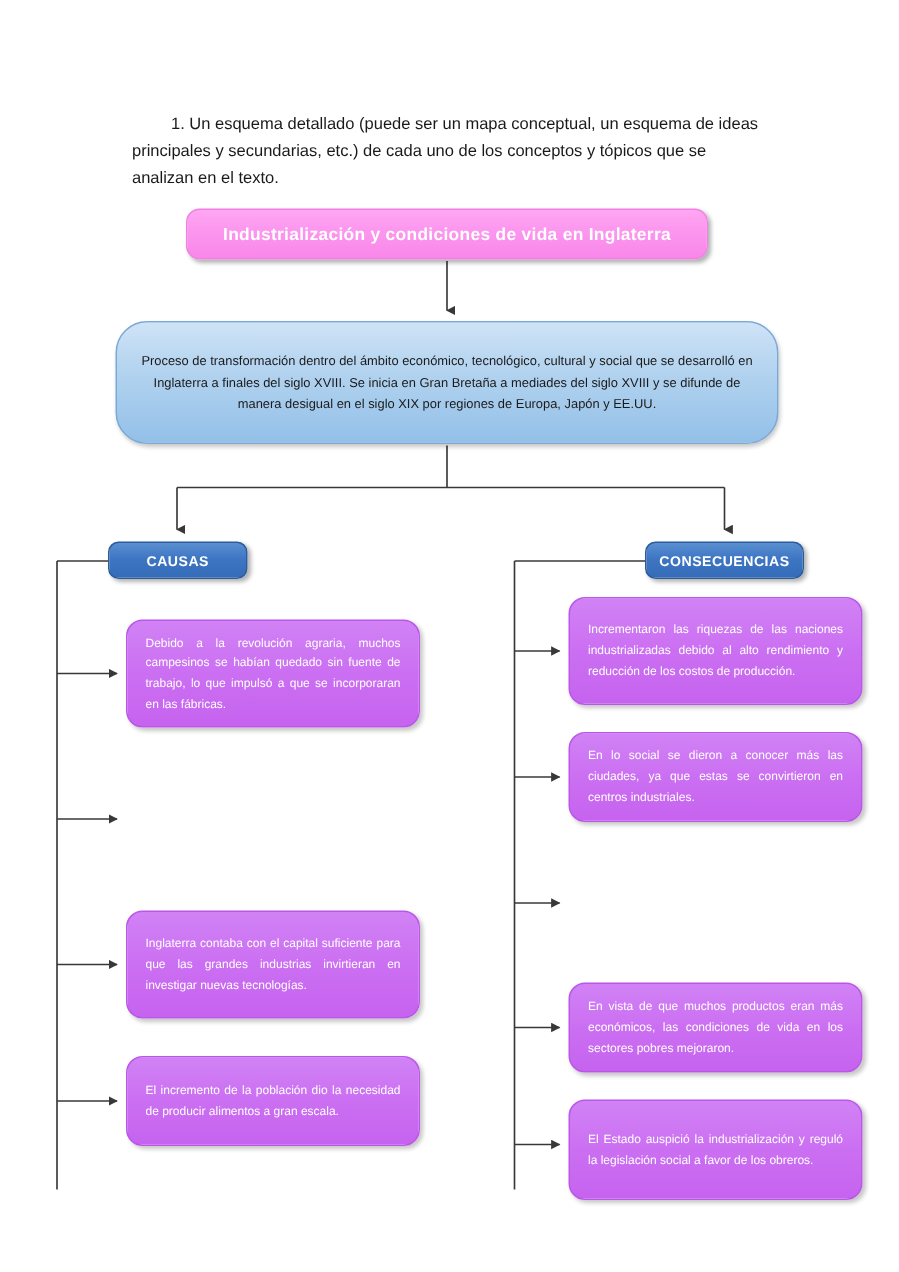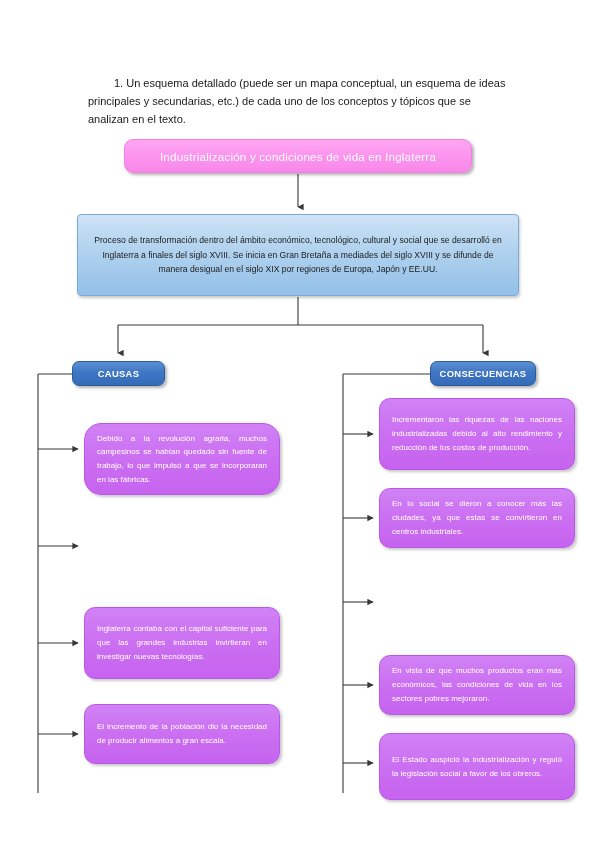--- a/index.html
+++ b/index.html
@@ -62,34 +62,34 @@
     border: 1px solid #f07fe2;
     border-radius: 9px;
     box-shadow: 2px 2px 3px rgba(0,0,0,0.30);
     display: flex;
     align-items: center;
     justify-content: center;
   }
   #node-title .node-text {
     color: #ffffff;
     font-size: 11.6px;
-    font-weight: normal;
+    font-weight: bold;
     letter-spacing: 0.2px;
     text-align: center;
   }
 
   
   #node-definition {
     left: 77px;
     top: 214px;
     width: 442px;
     height: 82px;
     background: linear-gradient(180deg,#cfe3f7 0%, #b6d5f0 35%, #93c0e8 100%);
     border: 1px solid #7ba9d6;
-    border-radius: 4px;
+    border-radius: 21px;
     box-shadow: 1px 2px 3px rgba(0,0,0,0.22);
     display: flex;
     align-items: center;
     justify-content: center;
     padding: 6px 16px;
   }
   #node-definition .node-text {
     color: #1b1b1b;
     font-size: 8.6px;
     line-height: 1.72;
@@ -140,21 +140,21 @@
     font-size: 8.0px;
     line-height: 1.72;
     text-align: justify;
     text-align-last: left;
     width: 100%;
   }
 
   .col-left  { left: 84px;  width: 196px; }
   .col-right { left: 379px; width: 196px; }
 
-  #cause-0 { top: 423px; height: 72px; border-radius: 17px; }
+  #cause-0 { top: 413px; height: 72px; }
   #cause-1 { top: 510px; height: 72px; }
   #cause-2 { top: 607px; height: 72px; }
   #cause-3 { top: 704px; height: 60px; }
 
   #cons-0 { top: 398px; height: 72px; }
   #cons-1 { top: 488px; height: 60px; }
   #cons-2 { top: 566px; height: 72px; }
   #cons-3 { top: 655px; height: 60px; }
   #cons-4 { top: 733px; height: 67px; }
 </style>

